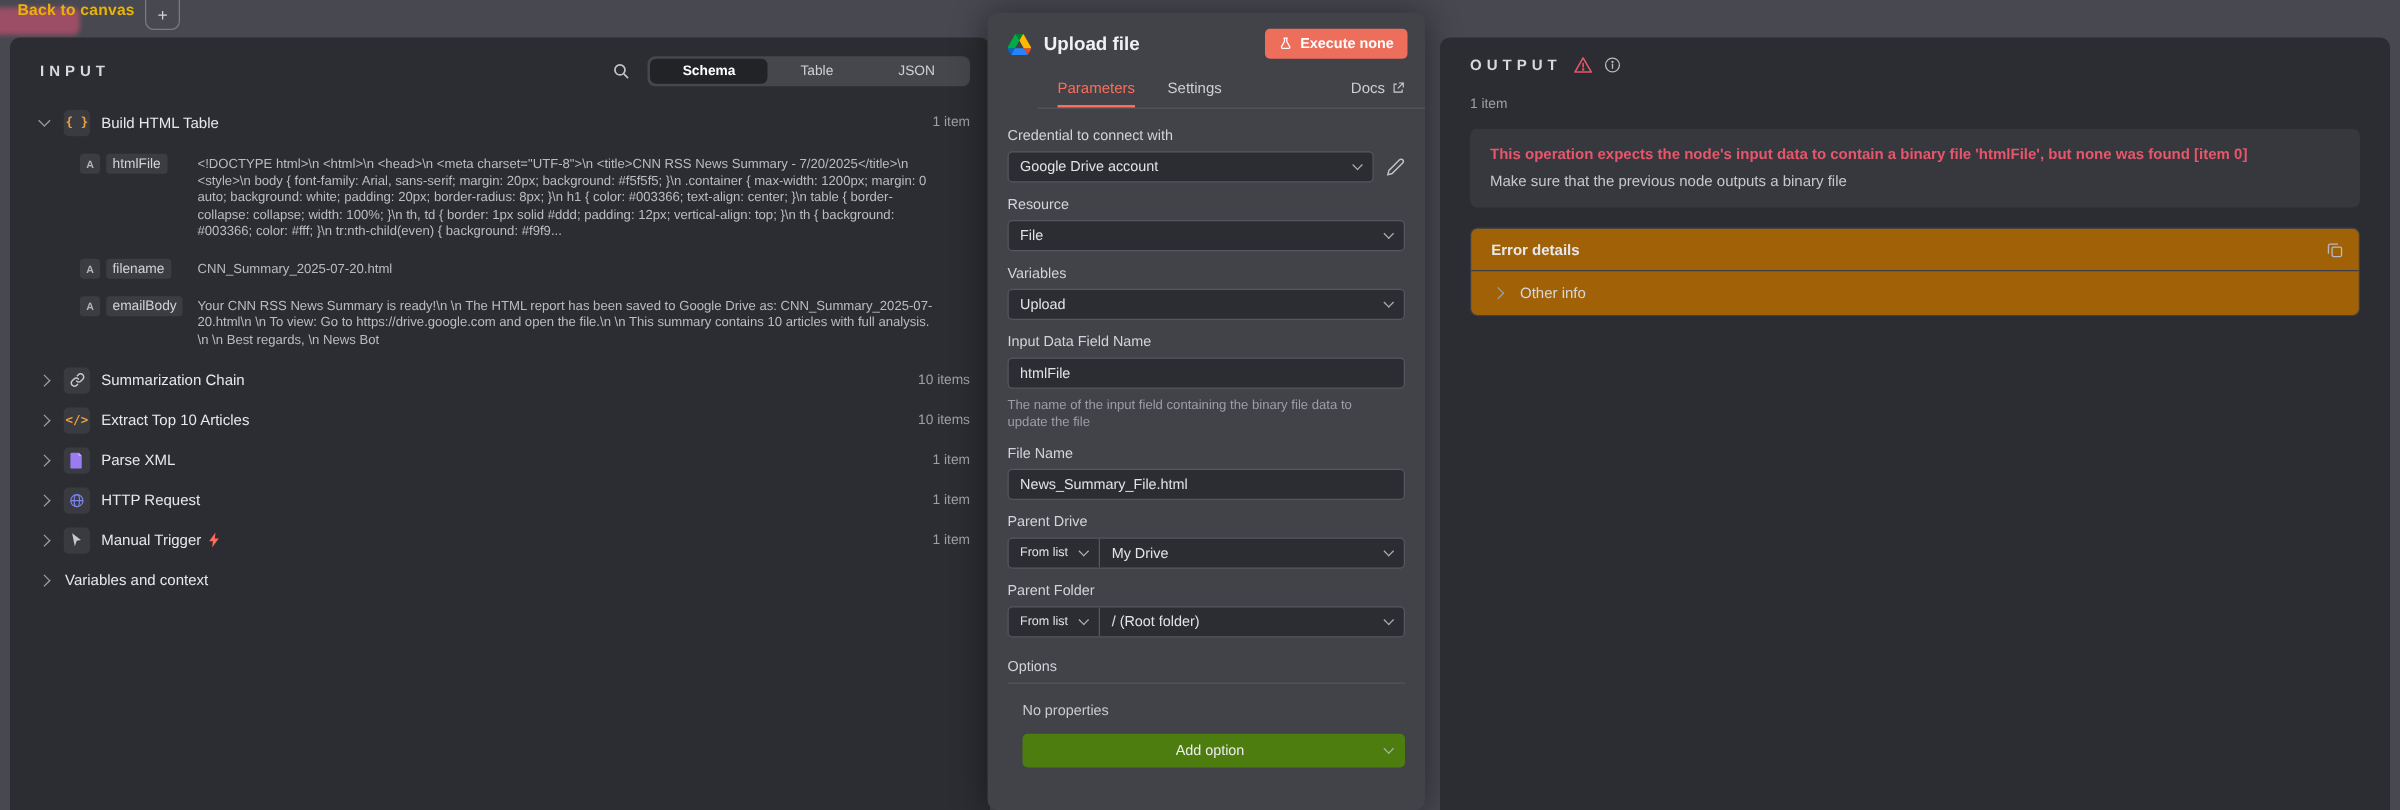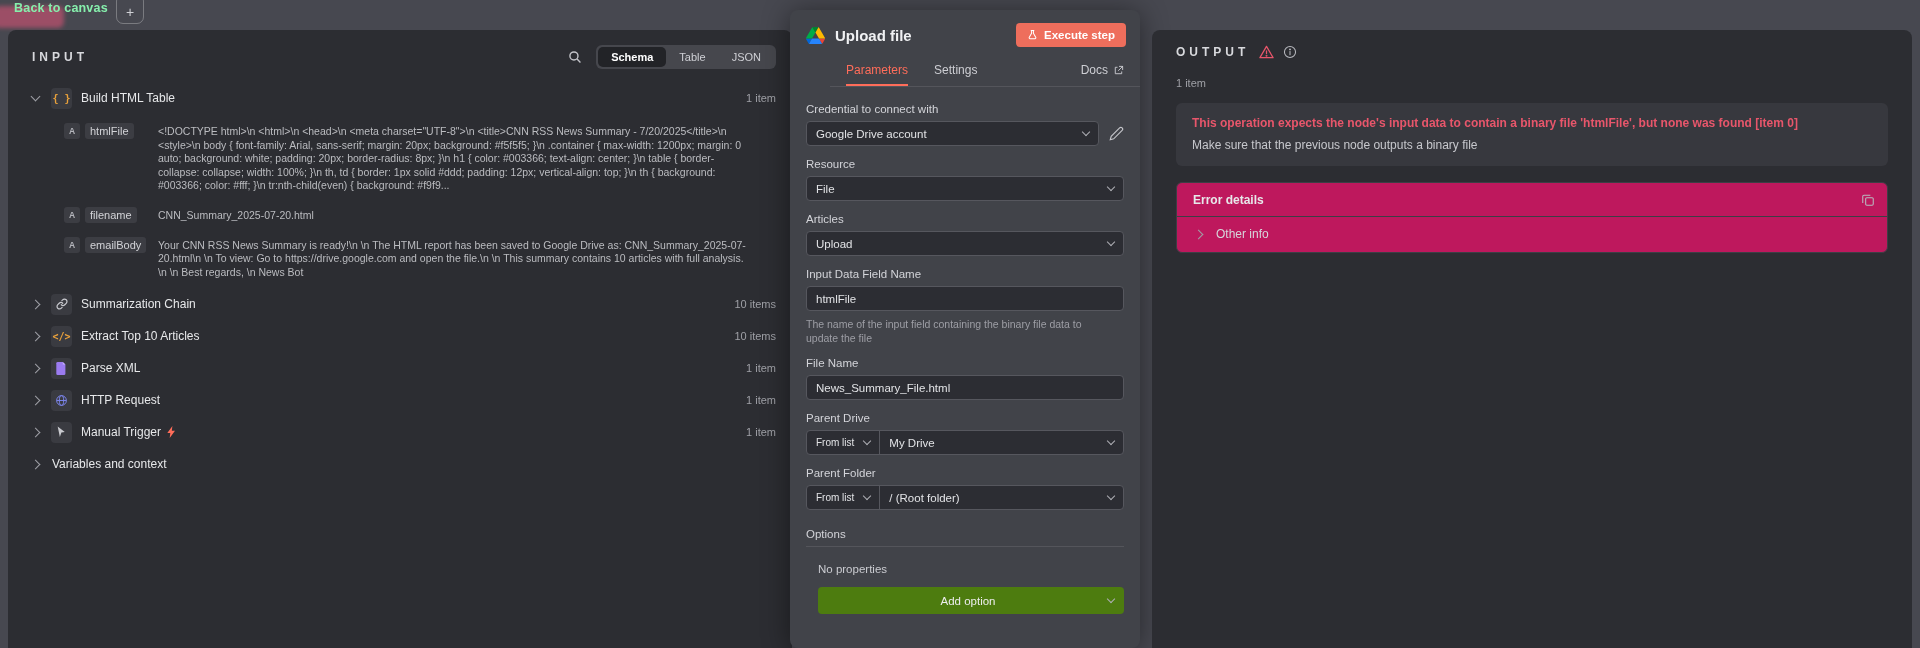--- a/index.html
+++ b/index.html
@@ -8,38 +8,38 @@
     position:relative; overflow:hidden;
     background:#474850;
     font-family:"Liberation Sans", sans-serif;
     -webkit-font-smoothing:antialiased;
   }
 
   
   .canvas-blob { position:absolute; left:-6px; top:6px; width:70px; height:22px;
     background:rgba(226,84,120,.55); border-radius:6px; filter:blur(2px); }
   .back-btn { position:absolute; left:14px; top:1px; font-size:12.5px; font-weight:bold;
-    color:#86efac; letter-spacing:.2px; cursor:pointer; }
+    color:#eab308; letter-spacing:.2px; cursor:pointer; }
   .plus-btn { position:absolute; left:116px; top:-6px; width:28px; height:30px;
     border:1px solid rgba(255,255,255,.28); border-radius:7px; color:#d0d1d6;
     display:flex; align-items:flex-end; justify-content:center; font-size:14px;
     padding-bottom:3px; cursor:pointer; }
 
   
   .panel { position:absolute; top:30px; bottom:0; background:#2c2d32;
     border-radius:8px 8px 0 0; }
   .panel-head { display:flex; align-items:center; padding:15px 16px 10px 24px; }
   .panel-title { font-size:12px; font-weight:bold; letter-spacing:4px; color:#d8d9dd; }
 
   
   #input-panel { left:8px; width:784px; }
   .head-spacer { flex:1; }
   .search { width:14px; height:14px; margin-right:14px; cursor:pointer; }
   .seg-tabs { display:flex; background:#46474d; border-radius:6px; padding:2px; }
-  .seg-tab { font-size:11px; color:#cfd0d5; padding:4px 13px; border-radius:5px; cursor:pointer; }
+  .seg-tab { font-size:11px; color:#cfd0d5; padding:4px 26px; border-radius:5px; cursor:pointer; }
   .seg-tab.active { background:#222327; color:#ffffff; font-weight:bold; }
 
   .tree { padding-top:8px; }
   .node-row { display:flex; align-items:center; height:22px; margin-bottom:10px;
     padding:0 16px 0 24px; cursor:pointer; }
   .node-row.spaced { margin-top:10px; }
   .chev { width:7px; height:7px; border-right:1.6px solid #9fa0a6; border-bottom:1.6px solid #9fa0a6;
     display:inline-block; flex:none; }
   .chev.down { transform:rotate(45deg); margin-top:-3px; }
   .chev.right { transform:rotate(-45deg); }
@@ -99,21 +99,21 @@
   .add-opt .val { flex:1; text-align:center; }
 
   
   #output-panel { left:1152px; width:760px; }
   #output-panel .panel-head { padding-left:24px; }
   .out-icons { display:flex; align-items:center; gap:9px; margin-left:10px; }
   .out-count { font-size:11px; color:#9fa0a6; padding:8px 0 0 24px; }
   .error-box { margin:14px 24px 0 24px; background:#37383e; border-radius:6px; padding:12px 16px 14px 16px; }
   .error-title { font-size:12px; font-weight:bold; color:#e8566b; line-height:16px; }
   .error-sub { font-size:12px; color:#c7c8cd; margin-top:7px; }
-  .details-box { margin:16px 24px 15px 24px; background:#be185d; border:1px solid #3d3e45; border-radius:6px; }
+  .details-box { margin:16px 24px 15px 24px; background:#a16207; border:1px solid #3d3e45; border-radius:6px; }
   .details-head { display:flex; align-items:center; padding:10px 12px 9px 16px;
     border-bottom:1px solid #3d3e45; }
   .details-title { font-size:12px; font-weight:bold; color:#e7e8ea; flex:1; }
   .copy-ic { width:14px; height:14px; cursor:pointer; }
   .other-info { display:flex; align-items:center; gap:14px; padding:10px 16px 11px 18px; cursor:pointer; }
   .other-info span { font-size:12px; color:#d6d7db; }
 
   svg { display:block; }
 </style>
 </head>
@@ -250,21 +250,21 @@
       <path fill="#ea4335" d="M73.55 76.8c1.35-.8 2.5-1.9 3.3-3.3l1.6-2.75L86.1 57.5c.8-1.4 1.2-2.95 1.2-4.5H59.8l5.85 11.5z"></path>
       <path fill="#00832d" d="M43.65 25 57.4 1.2C56.05.4 54.5 0 52.9 0H34.4c-1.6 0-3.15.45-4.5 1.2z"></path>
       <path fill="#2684fc" d="M59.8 53H27.5L13.75 76.8c1.35.8 2.9 1.2 4.5 1.2h50.8c1.6 0 3.15-.45 4.5-1.2z"></path>
       <path fill="#ffba00" d="m73.4 26.5-12.7-22c-.8-1.4-1.95-2.5-3.3-3.3L43.65 25l16.15 28h27.45c0-1.55-.4-3.1-1.2-4.5z"></path>
     </svg>
     <span class="dlg-title">Upload file</span>
     <button class="exec-btn">
       <svg width="11" height="12" viewBox="0 0 24 24" fill="none" stroke="#fff" stroke-width="2.2" stroke-linecap="round" stroke-linejoin="round">
         <path d="M9 2h6M10 2v6L4.7 17.5A2 2 0 0 0 6.5 20h11a2 2 0 0 0 1.8-2.5L14 8V2"></path>
       </svg>
-      <span>Execute step</span>
+      <span>Execute none</span>
     </button>
   </div>
   <div class="dlg-tabs">
     <div class="dlg-tab active">Parameters</div>
     <div class="dlg-tab">Settings</div>
     <div class="docs">
       <span>Docs</span>
       <svg width="11" height="11" viewBox="0 0 24 24" fill="none" stroke="#cdced3" stroke-width="2" stroke-linecap="round">
         <path d="M9 5H5v14h14v-4M14 3h7v7M21 3l-9 9"></path>
       </svg>
@@ -282,21 +282,21 @@
         <path d="M17 3a2.8 2.8 0 0 1 4 4L7.5 20.5 2 22l1.5-5.5z"></path>
       </svg>
     </div>
 
     <div class="f-label">Resource</div>
     <div class="select">
       <span class="val">File</span>
         <span class="sel-chev"></span>
     </div>
 
-    <div class="f-label">Articles</div>
+    <div class="f-label">Variables</div>
     <div class="select">
       <span class="val">Upload</span>
         <span class="sel-chev"></span>
     </div>
 
     <div class="f-label">Input Data Field Name</div>
     <div class="input">
       <span class="val">htmlFile</span>
     </div>
     <div class="hint">The name of the input field containing the binary file data to update the file</div>

